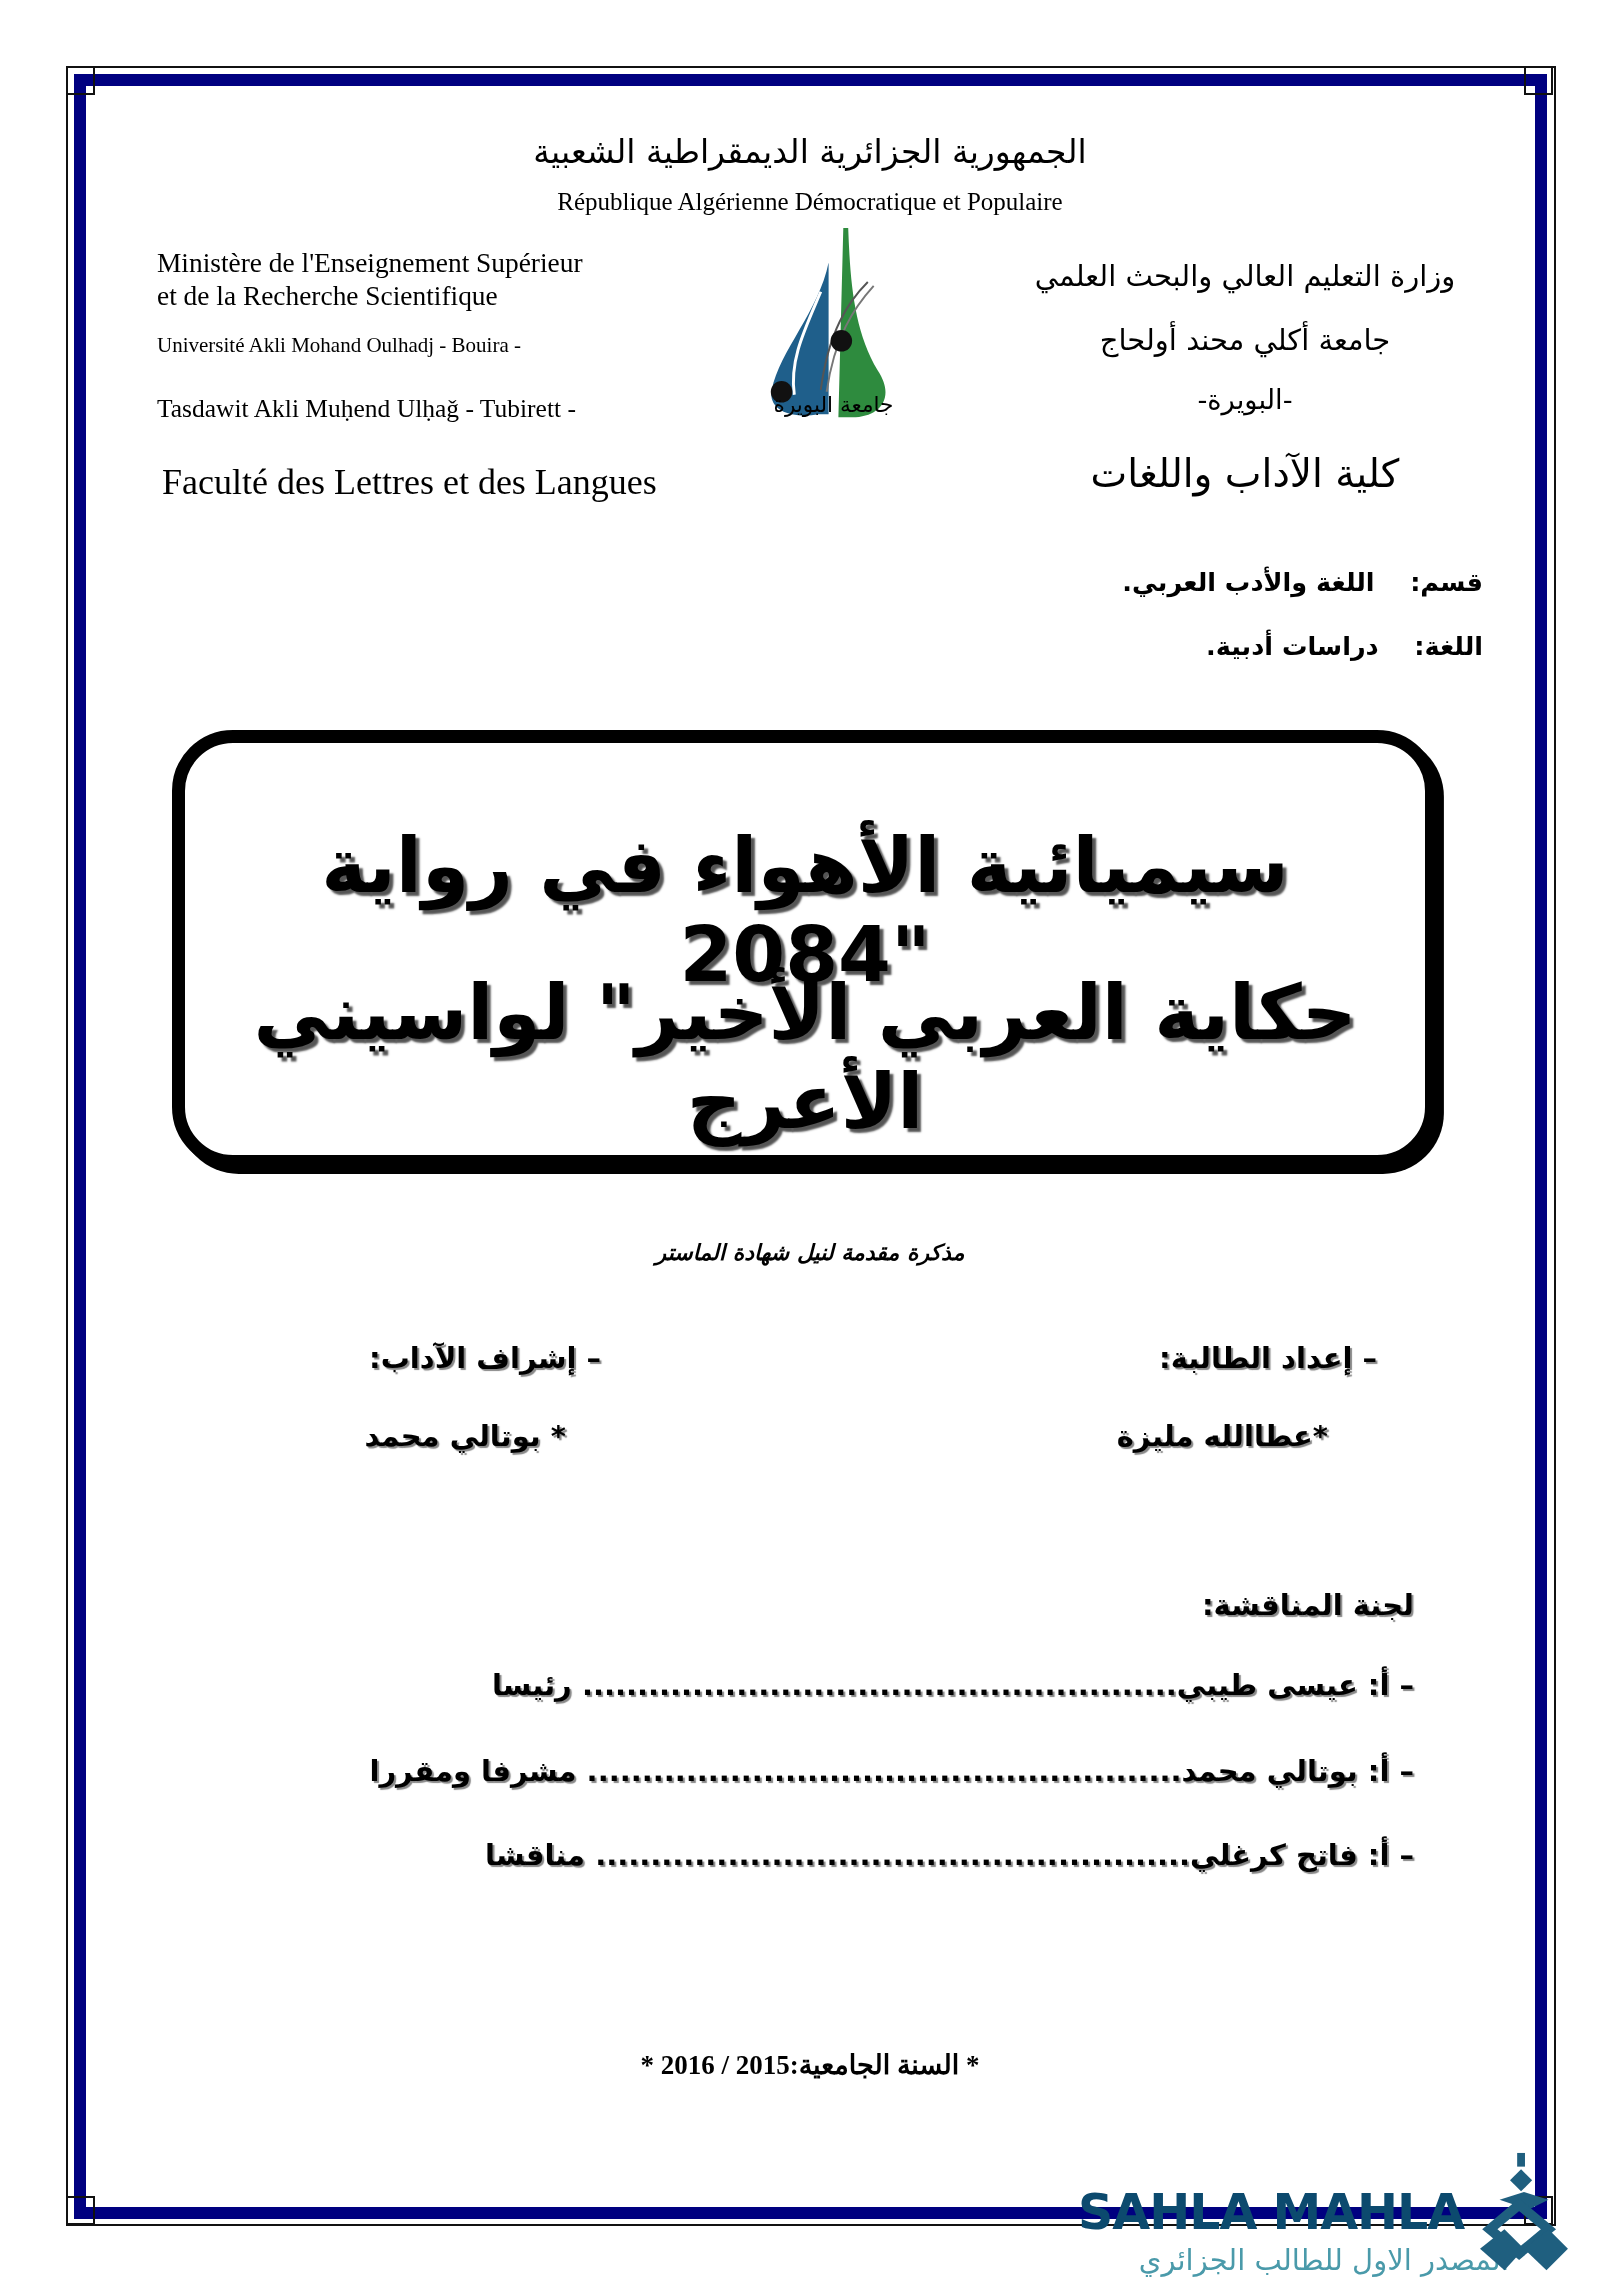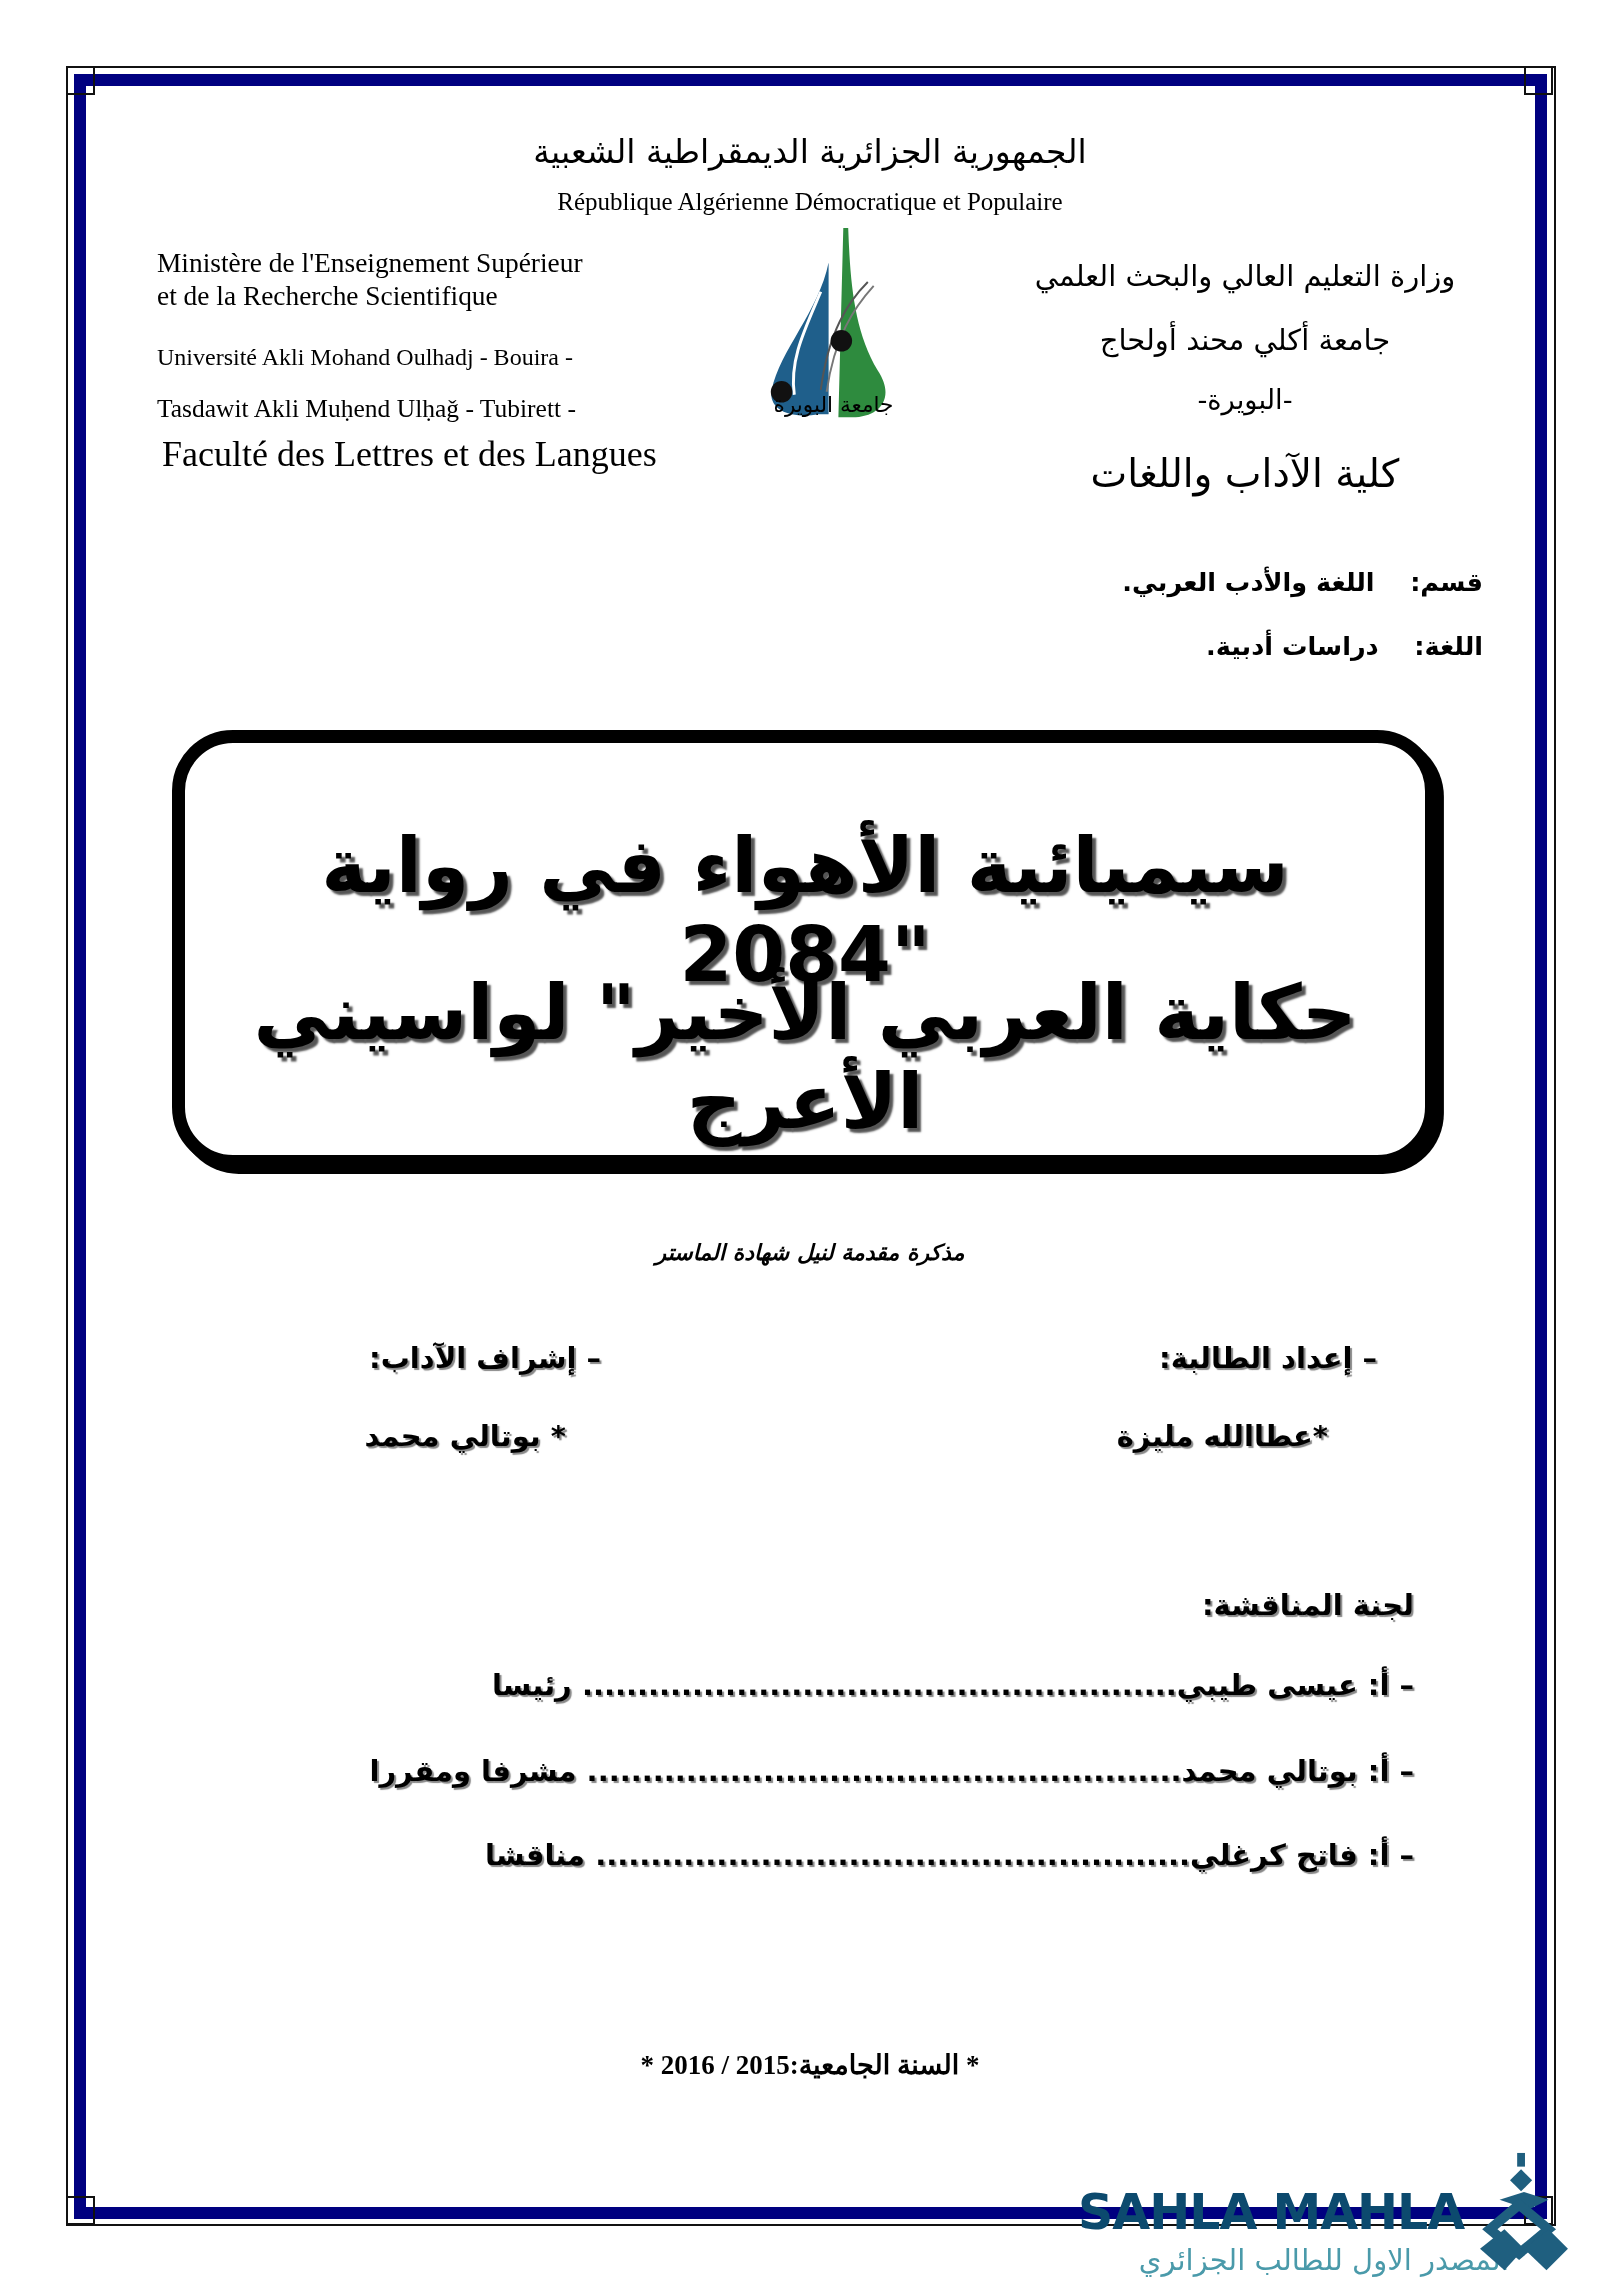--- a/index.html
+++ b/index.html
@@ -10,23 +10,23 @@
   .frame-navy { position:absolute; left:74px; top:74px; width:1473px; height:2145px; border:12.7px solid #000080; box-sizing:border-box; }
   .corner { position:absolute; width:29px; height:29px; border:2px solid #111; box-sizing:border-box; background:transparent; }
   .c-tl { left:66px; top:66px; } .c-tr { left:1524px; top:66px; }
   .c-bl { left:66px; top:2196px; } .c-br { left:1524px; top:2196px; }
 
   
   .hdr-ar-title { position:absolute; left:0; width:1620px; top:132px; text-align:center; font-family:"DejaVu Sans", sans-serif; font-size:33px; direction:rtl; }
   .hdr-fr-title { position:absolute; left:0; width:1620px; top:188px; text-align:center; font-family:"Liberation Serif", serif; font-size:25px; }
   .fr-block { position:absolute; left:157px; width:510px; font-family:"Liberation Serif", serif; }
   .fr-1 { top:247px; font-size:27.4px; line-height:33px; }
-  .fr-3 { top:344px; font-size:24px; }
+  .fr-3 { top:333px; font-size:21px; }
   .fr-4 { top:394px; font-size:25.5px; }
-  .fr-fac { position:absolute; left:162px; top:433px; font-family:"Liberation Serif", serif; font-size:36px; }
+  .fr-fac { position:absolute; left:162px; top:461px; font-family:"Liberation Serif", serif; font-size:36px; }
 
   .ar-block { position:absolute; left:1010px; width:470px; text-align:center; font-family:"DejaVu Sans", sans-serif; direction:rtl; }
   .ar-1 { top:259px; font-size:29px; }
   .ar-2 { top:323px; font-size:29px; }
   .ar-3 { top:384px; font-size:27.4px; }
   .ar-4 { top:451px; font-size:39px; }
 
   
   .logo { position:absolute; left:760px; top:223px; width:147px; height:216px; }
   .logo-caption { position:absolute; left:755px; top:392px; width:157px; text-align:center; font-family:"DejaVu Sans", sans-serif; font-size:21.6px; direction:rtl; }

